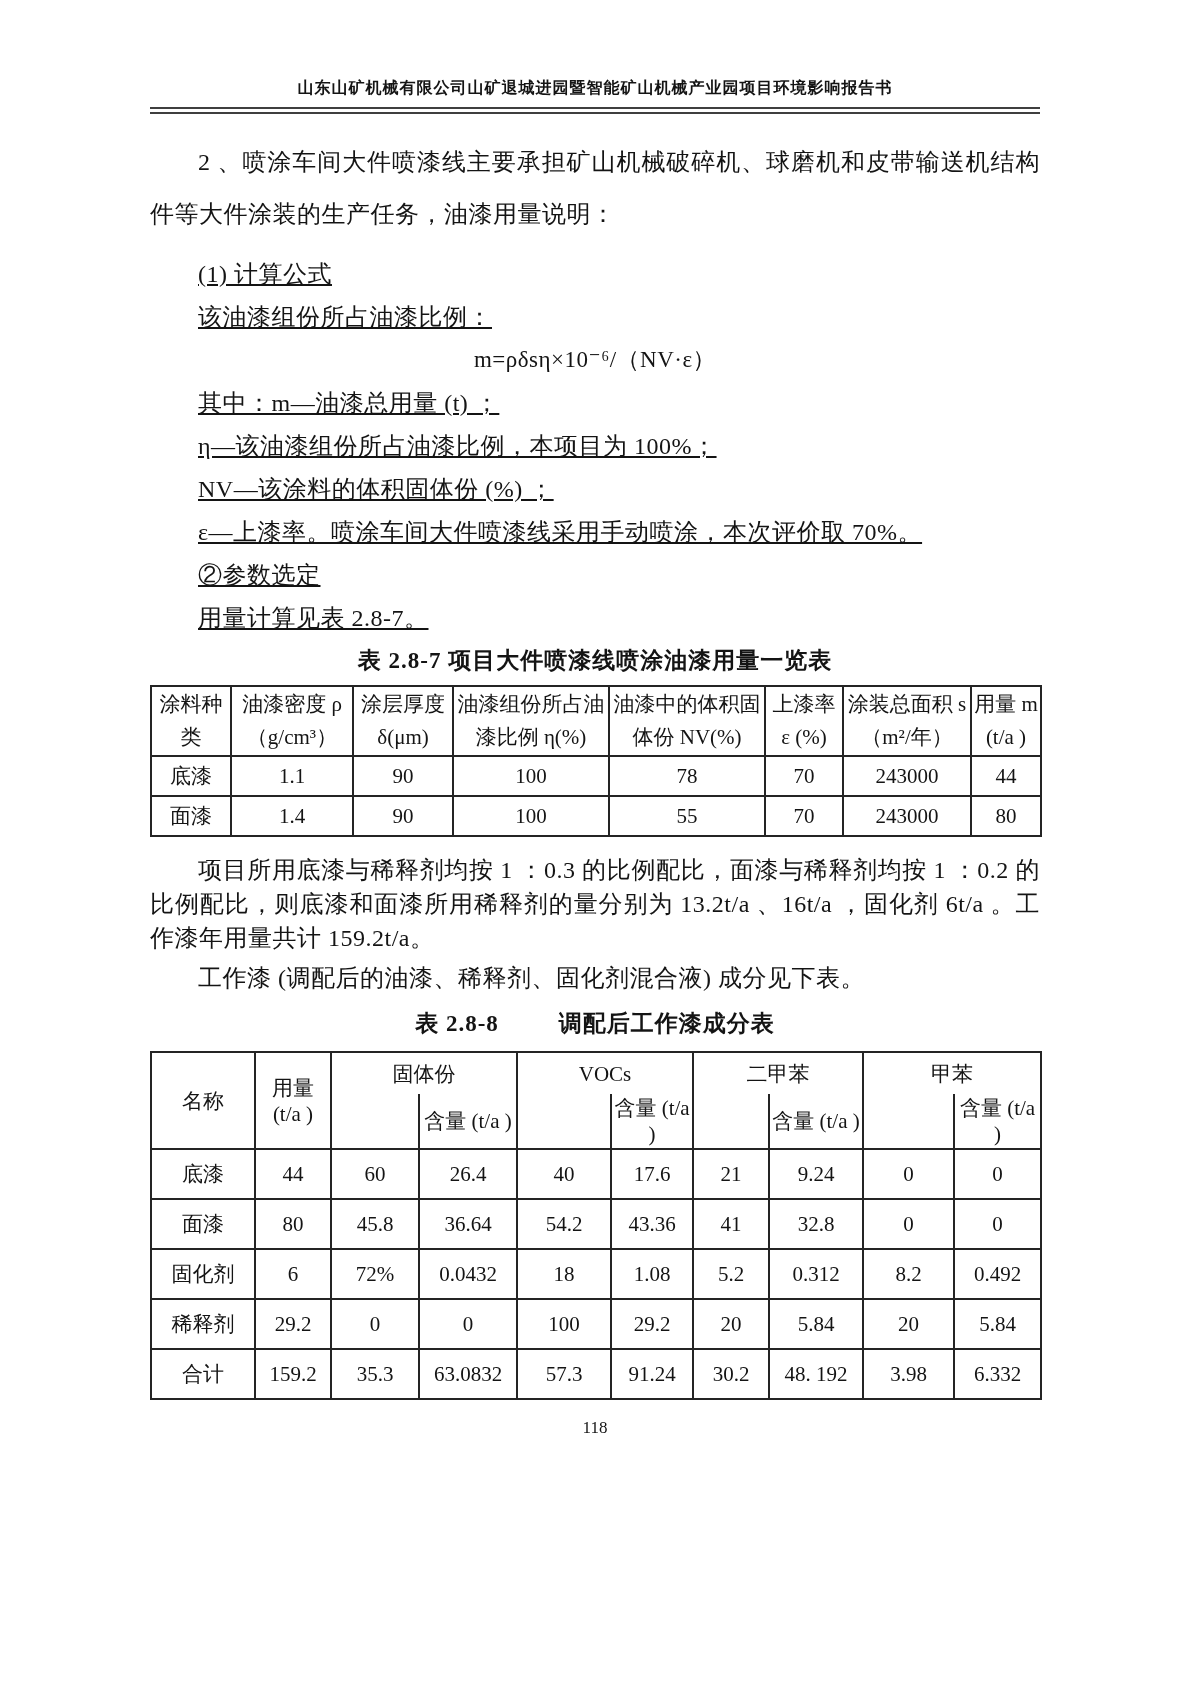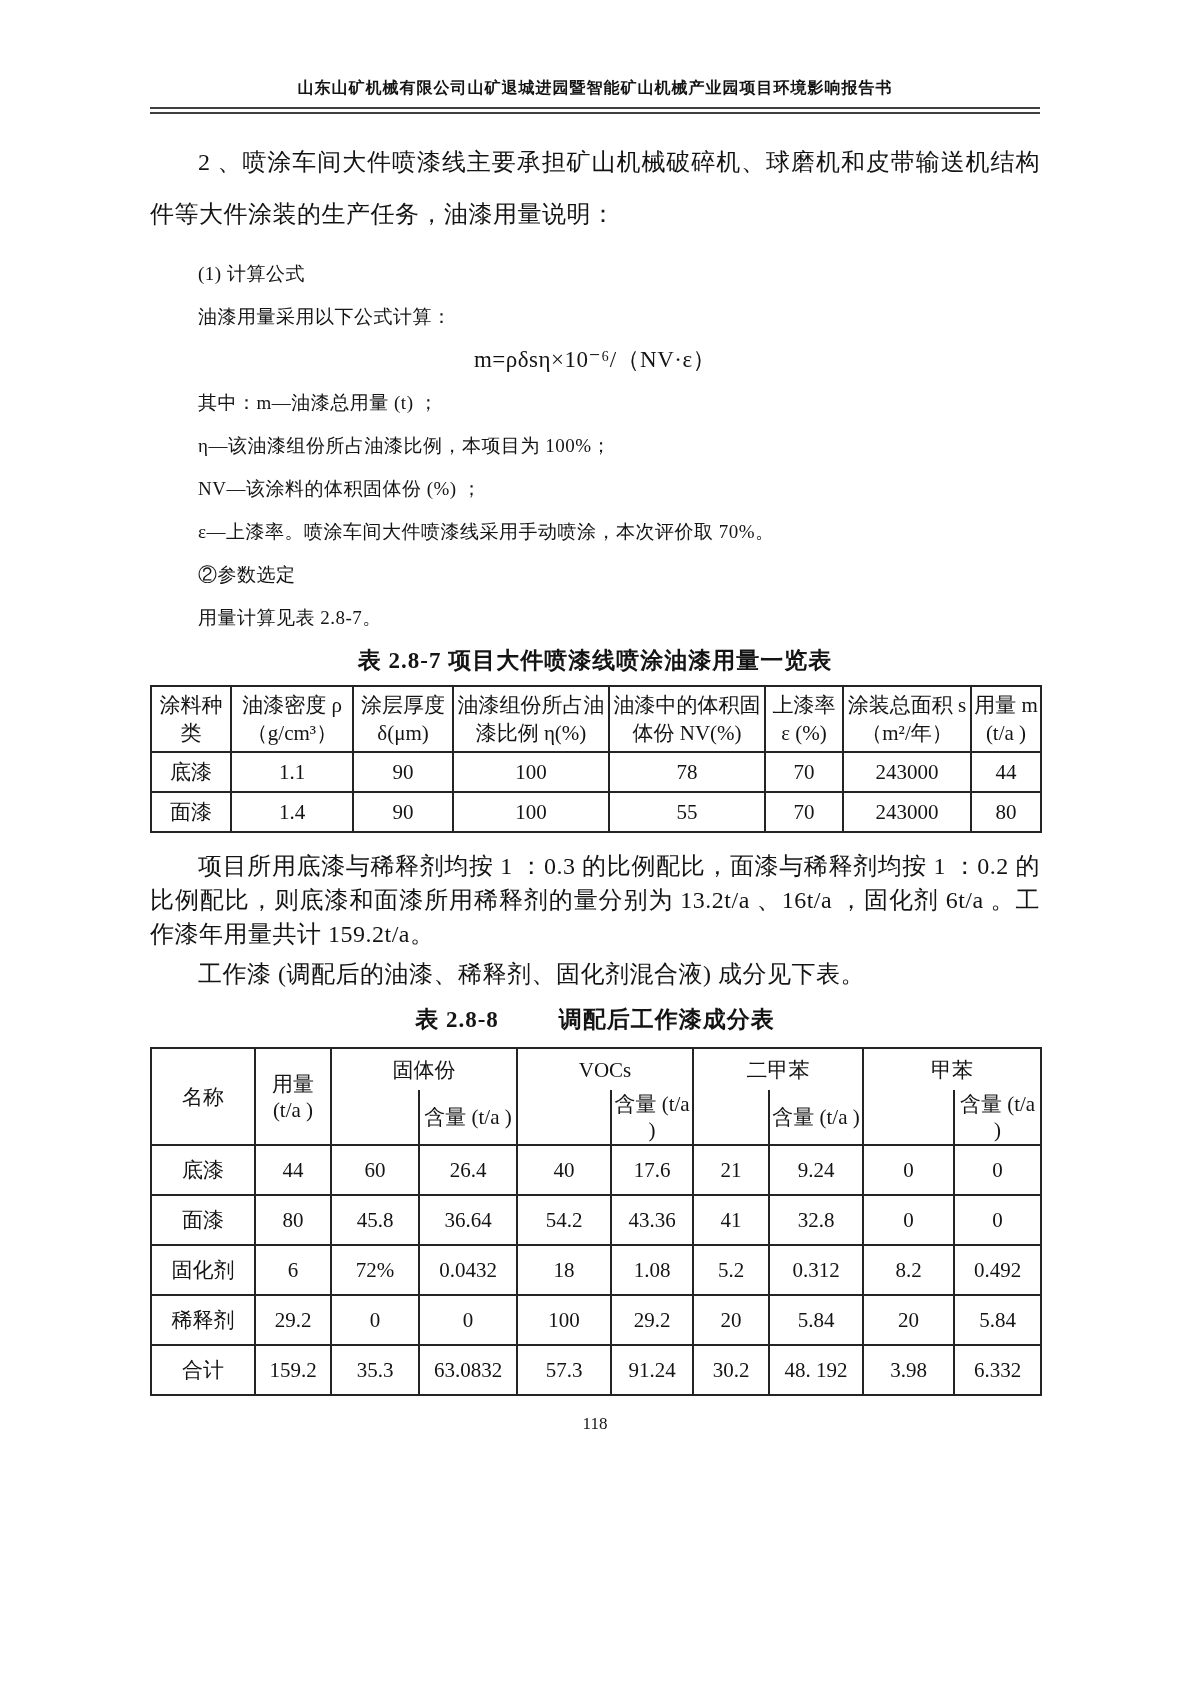--- a/index.html
+++ b/index.html
@@ -18,42 +18,42 @@
   .header-rule {
     margin-top:8px; height:7px;
     border-top:2px solid #3f3f3f; border-bottom:2px solid #3f3f3f;
   }
 
   .p-intro {
     margin-top:22px; font-size:24px; line-height:52px;
     text-indent:2em; text-align:justify; letter-spacing:0.5px;
   }
   .line {
-    font-size:19px; line-height:28px; margin-top:15px;
-    padding-left:48px; letter-spacing:0.5px;
+    font-size:24px; line-height:28px; margin-top:15px;
+    padding-left:48px; letter-spacing:0.5px;text-decoration:underline;
   }
   .line.first { margin-top:20px; }
   .formula {
     font-size:23px; line-height:28px; margin-top:15px; text-align:center;
     letter-spacing:0.5px;
   }
   .table-title {
     margin-top:14px; font-size:23px; font-weight:bold;
     text-align:center; line-height:30px; letter-spacing:1px;
   }
   .t2-title { margin-top:16px; }
   .t2-title .gap { margin-left:60px; }
 
   table { border-collapse:collapse; width:890px; table-layout:fixed; }
   th,td {
     border:2px solid #242424; text-align:center; vertical-align:middle;
     font-size:21px; font-weight:normal; padding:1px 2px; line-height:26px;
   }
   .t1 { margin-top:9px; }
-  .t1 th { height:66px; line-height:28px; }
+  .t1 th { height:66px; line-height:33px; }
   .t1 td { height:40px; }
 
   .p-ratio {
     margin-top:16px; font-size:24px; line-height:34px;
     text-indent:2em; text-align:justify; letter-spacing:0.5px;
   }
   .p-work {
     margin-top:8px; font-size:24px; line-height:30px;
     padding-left:48px; letter-spacing:0.5px;
   }
@@ -71,21 +71,21 @@
 
 <div class="page">
   <div class="content">
 
     <div class="doc-header">山东山矿机械有限公司山矿退城进园暨智能矿山机械产业园项目环境影响报告书</div>
     <div class="header-rule"></div>
 
     <p class="p-intro">2 、喷涂车间大件喷漆线主要承担矿山机械破碎机、球磨机和皮带输送机结构件等大件涂装的生产任务，油漆用量说明：</p>
 
     <p class="line first">(1) 计算公式</p>
-    <p class="line">油漆用量采用以下公式计算：</p>
+    <p class="line">该油漆组份所占油漆比例：</p>
     <p class="formula">m=ρδsη×10⁻⁶/（NV·ε）</p>
     <p class="line">其中：m—油漆总用量 (t) ；</p>
     <p class="line">η—该油漆组份所占油漆比例，本项目为 100%；</p>
     <p class="line">NV—该涂料的体积固体份 (%) ；</p>
     <p class="line">ε—上漆率。喷涂车间大件喷漆线采用手动喷涂，本次评价取 70%。</p>
     <p class="line">②参数选定</p>
     <p class="line">用量计算见表 2.8-7。</p>
 
     <div class="table-title">表 2.8-7 项目大件喷漆线喷涂油漆用量一览表</div>
 

